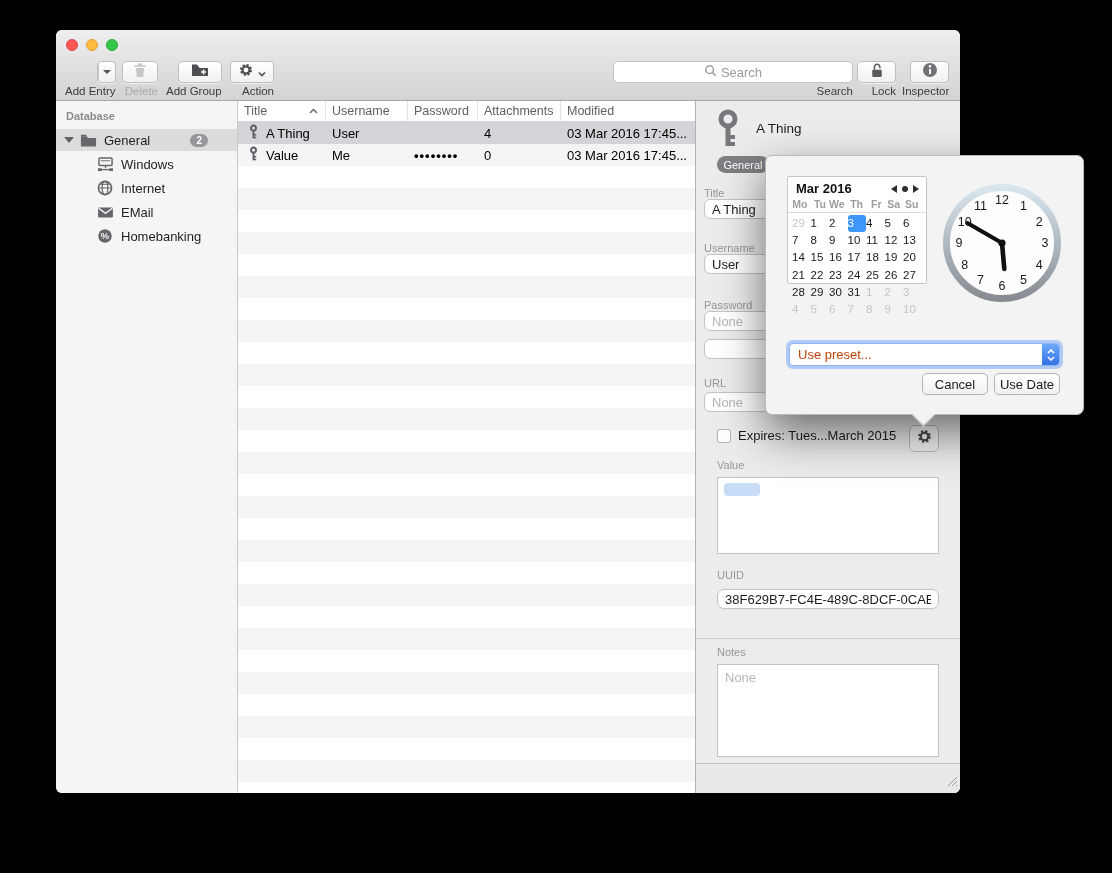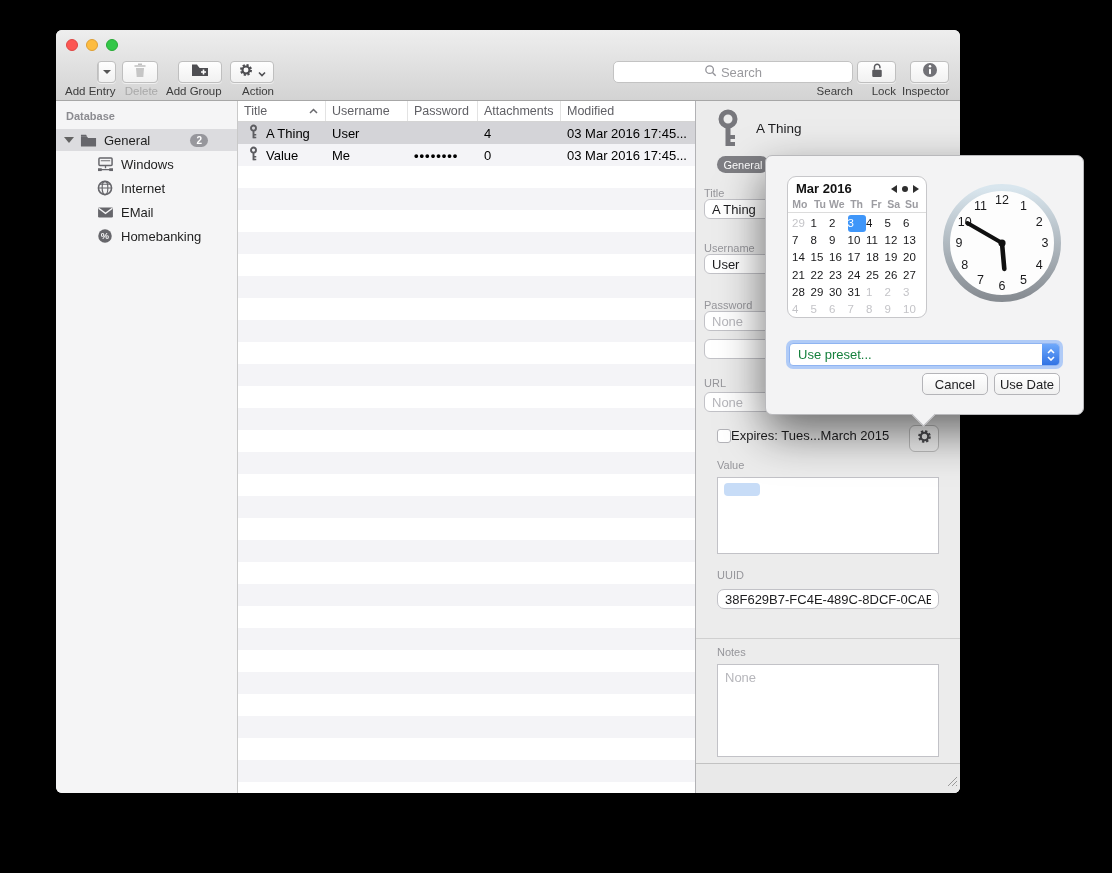--- a/index.html
+++ b/index.html
@@ -67,60 +67,60 @@
              border-left:1px solid #b2b2b5;box-sizing:border-box;}
   .insp-key{position:absolute;left:17px;top:8px;}
   .insp-title{position:absolute;left:60px;top:20px;font-size:13.5px;color:#1d1d1f;}
   .tab{position:absolute;left:21px;top:55px;width:52px;height:17px;background:#7f7f84;color:#fff;
        font-size:11px;border-radius:9px;display:flex;align-items:center;justify-content:center;}
   .flabel{position:absolute;font-size:11px;color:#96969b;}
   .finput{position:absolute;height:20px;background:#fff;border:1px solid #c2c2c7;border-radius:6px;
           padding:0 7px;font-size:13px;color:#1d1d1f;font-family:"Liberation Sans",sans-serif;
           box-sizing:border-box;outline:none;}
   .finput::placeholder{color:#b6b6bb;}
-  .chkrow{position:absolute;left:21px;top:327px;display:flex;align-items:center;
+  .chkrow{position:absolute;left:21px;top:327px;display:flex;align-items:center;gap:7px;
           font-size:13px;color:#1d1d1f;}
   .chk{width:14px;height:14px;background:#fff;border:1px solid #b3b3b8;border-radius:3px;box-sizing:border-box;}
   .gear-btn{position:absolute;left:213px;top:324px;width:30px;height:27px;
             background:linear-gradient(#fefefe,#f0f0f0);border:1px solid #bdbdbd;border-radius:6px;
             display:flex;align-items:center;justify-content:center;box-sizing:border-box;}
   .boxfield{position:absolute;left:21px;width:222px;background:#fff;border:1px solid #c2c2c7;box-sizing:border-box;}
   .tagpill{position:absolute;left:6px;top:5px;width:36px;height:13px;background:#c7dcf7;border-radius:4px;}
   .notes-ph{position:absolute;left:7px;top:5px;font-size:13px;color:#b6b6bb;}
   .sep{position:absolute;left:0;right:0;height:0;border-top:1px solid #d0d0d0;}
   .insp-footer{position:absolute;left:0;right:0;bottom:0;height:29px;border-top:1px solid #c2c2c2;
                background:#e9e9e9;}
   .grip{position:absolute;right:2px;bottom:2px;}
   
   .popover{position:absolute;left:765px;top:155px;width:317px;height:258px;background:#f3f3f4;
            border:1px solid #b9b9bc;border-radius:7px;box-shadow:0 18px 45px rgba(0,0,0,.55);z-index:50;}
   .tail{position:absolute;left:149px;bottom:-8.5px;width:16px;height:16px;background:#f3f3f4;
         border-right:1px solid #b9b9bc;border-bottom:1px solid #b9b9bc;transform:rotate(45deg);}
-  .calcard{position:absolute;left:21px;top:20px;width:140px;height:142px;background:#fff;
-           border:1px solid #c7c7ca;border-radius:9px;box-sizing:border-box;}
+  .calcard{position:absolute;left:21px;top:20px;width:140px;height:108px;background:#fff;
+           border:1px solid #c7c7ca;border-radius:2px;box-sizing:border-box;}
   .cal-head{display:flex;align-items:center;padding:4px 7px 1px 8px;}
   .cal-month{font-size:13px;font-weight:bold;color:#111;}
   .cal-nav{margin-left:auto;display:flex;align-items:center;gap:5px;}
   .nav-left{width:0;height:0;border-top:4px solid transparent;border-bottom:4px solid transparent;
             border-right:6px solid #2e2e2e;}
   .nav-right{width:0;height:0;border-top:4px solid transparent;border-bottom:4px solid transparent;
              border-left:6px solid #2e2e2e;}
   .nav-dot{width:6px;height:6px;border-radius:50%;background:#2e2e2e;}
   .cal-week{display:flex;padding:1px 4px 2px 4px;border-bottom:1px solid #dcdcdc;}
   .cal-wd{width:18.5px;text-align:right;padding-right:3px;font-size:10.5px;font-weight:bold;
           color:#9c9ca1;box-sizing:border-box;}
   .cal-grid{display:flex;flex-wrap:wrap;padding:2px 4px;}
   .cal-day{width:18.5px;height:17.2px;line-height:17.2px;text-align:left;padding-right:4px;
            font-size:11.5px;color:#19191b;box-sizing:border-box;}
   .cal-day.muted{color:#c4c4c8;}
   .cal-day.sel{background:#3f96f9;color:#fff;border-radius:3px;}
   .clock{position:absolute;left:176px;top:27px;width:120px;height:120px;}
   .preset{position:absolute;left:23px;top:187px;width:271px;height:23px;background:#fff;
           border:1px solid #8fb4f2;border-radius:4px;box-shadow:0 0 0 3px rgba(120,170,250,.55);
-          font-size:13px;color:#15803d;line-height:21px;padding-left:8px;box-sizing:border-box;}
+          font-size:13px;color:#c2410c;line-height:21px;padding-left:8px;box-sizing:border-box;}
   .stepper{position:absolute;right:0;top:0;width:17px;height:21px;border-radius:0 3px 3px 0;
            background:linear-gradient(#6fa9fb,#3173e4);display:flex;flex-direction:column;
            align-items:center;justify-content:center;gap:2px;}
   .pbtn{position:absolute;top:217px;height:22px;background:linear-gradient(#ffffff,#f0f0f0);
         border:1px solid #b4b4b8;border-radius:5px;font-size:13px;color:#1d1d1f;
         display:flex;align-items:center;justify-content:center;box-sizing:border-box;}
 </style>
 </head>
 <body>
 

